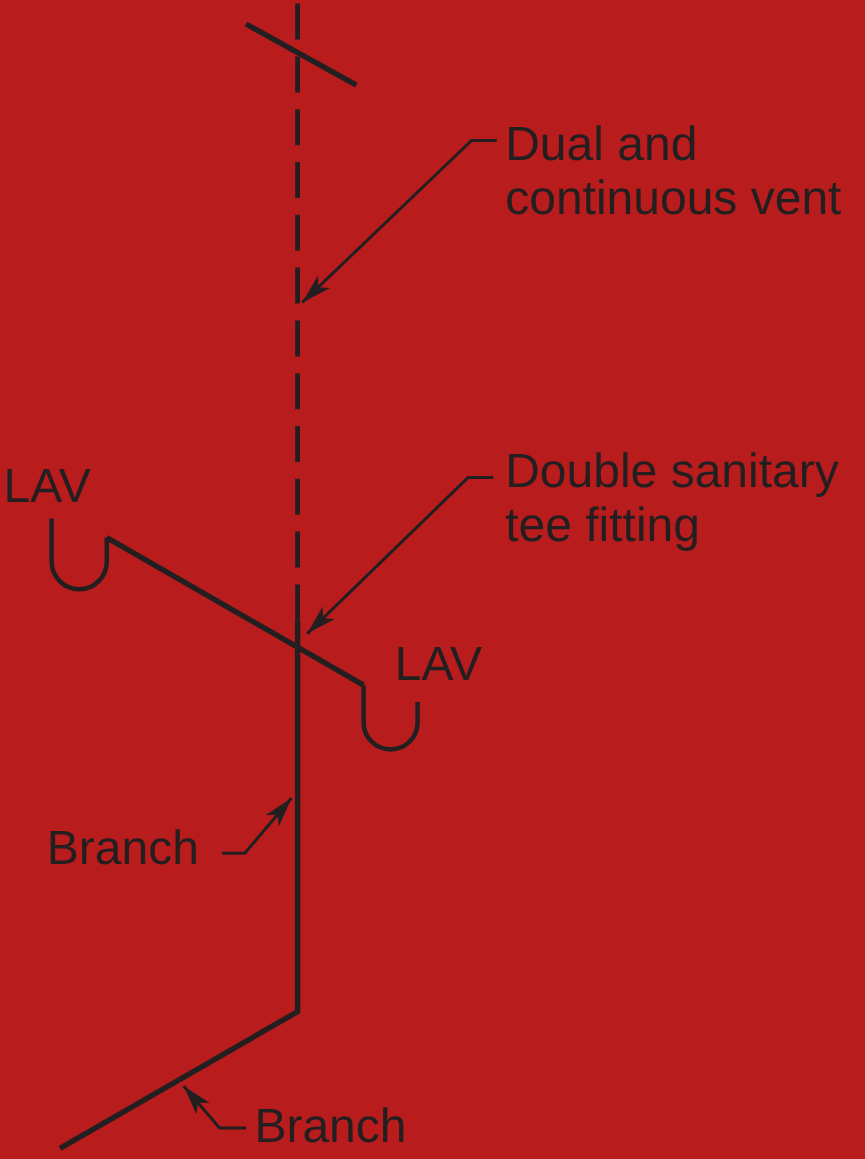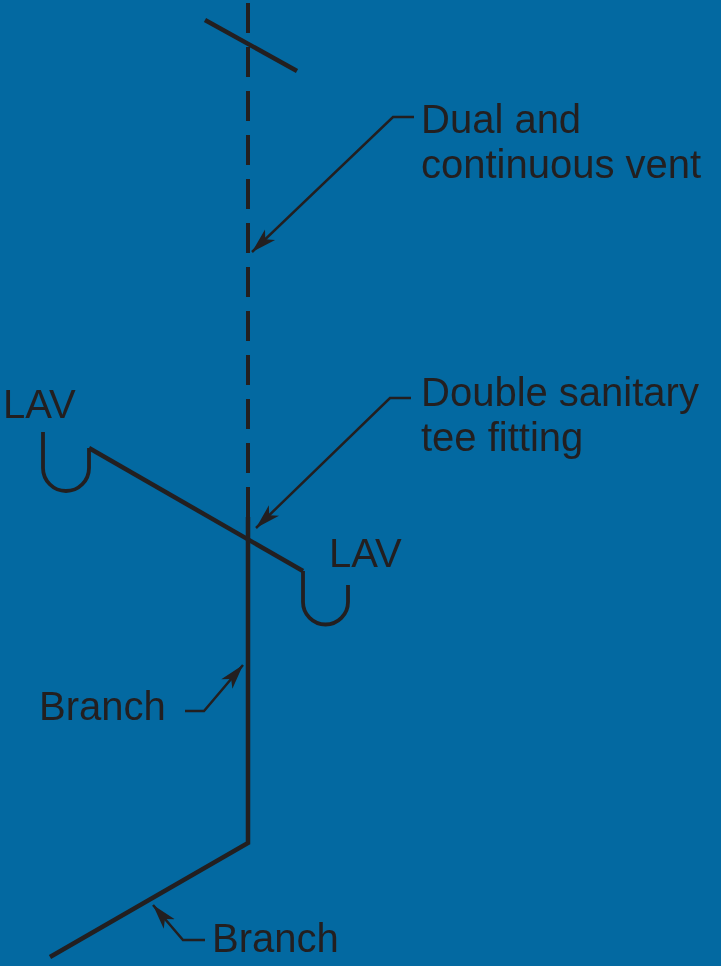--- a/index.html
+++ b/index.html
@@ -4,21 +4,21 @@
 <style>
   html, body {
     margin: 0;
     padding: 0;
     background: #ffffff;
   }
   .canvas {
     position: relative;
     width: 721px;
     height: 966px;
-    background: #0369a1;
+    background: #b91c1c;
     overflow: hidden;
   }
   svg text {
     font-family: "Liberation Sans", "DejaVu Sans", sans-serif;
     font-size: 40px;
     fill: #231f20;
   }
   .pipe {
     stroke: #231f20;
     stroke-width: 4.5;

